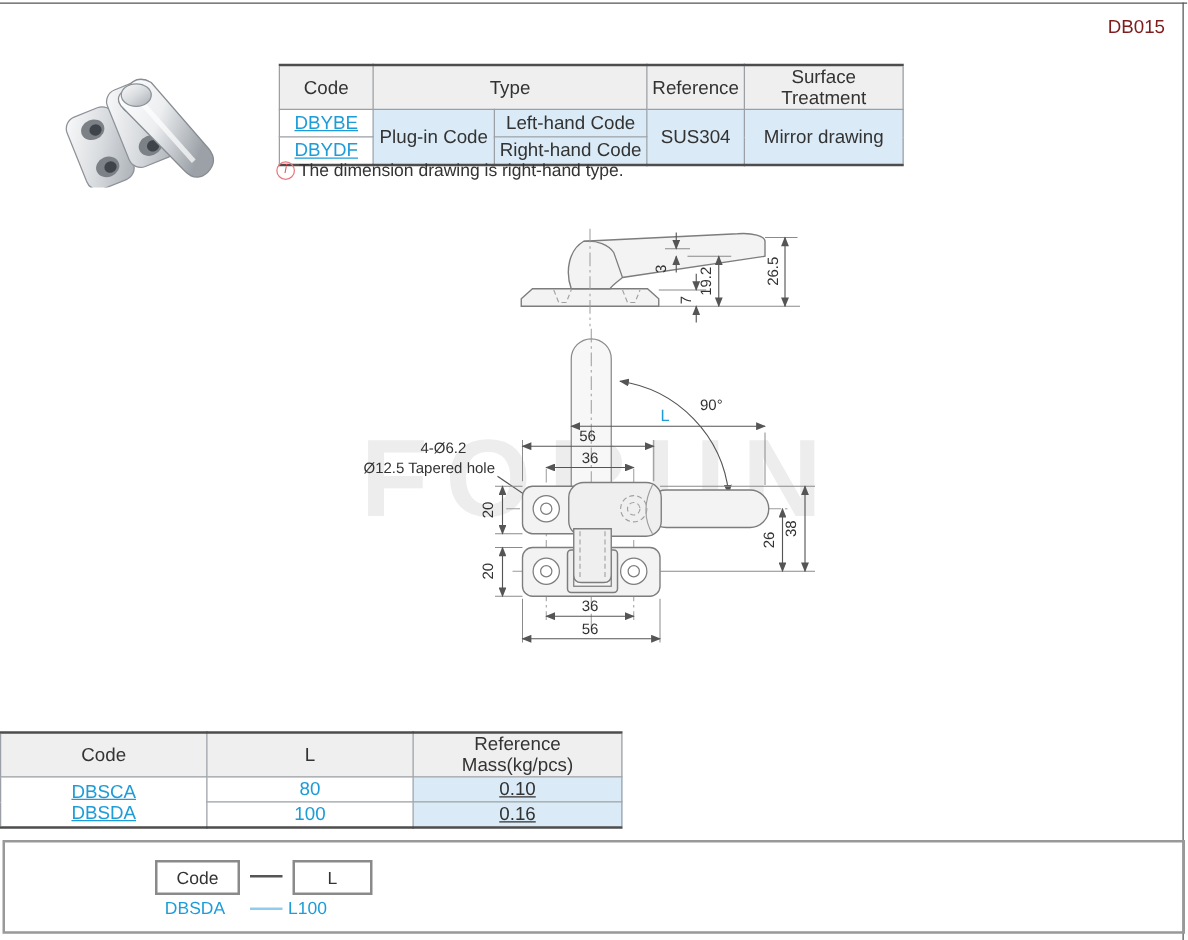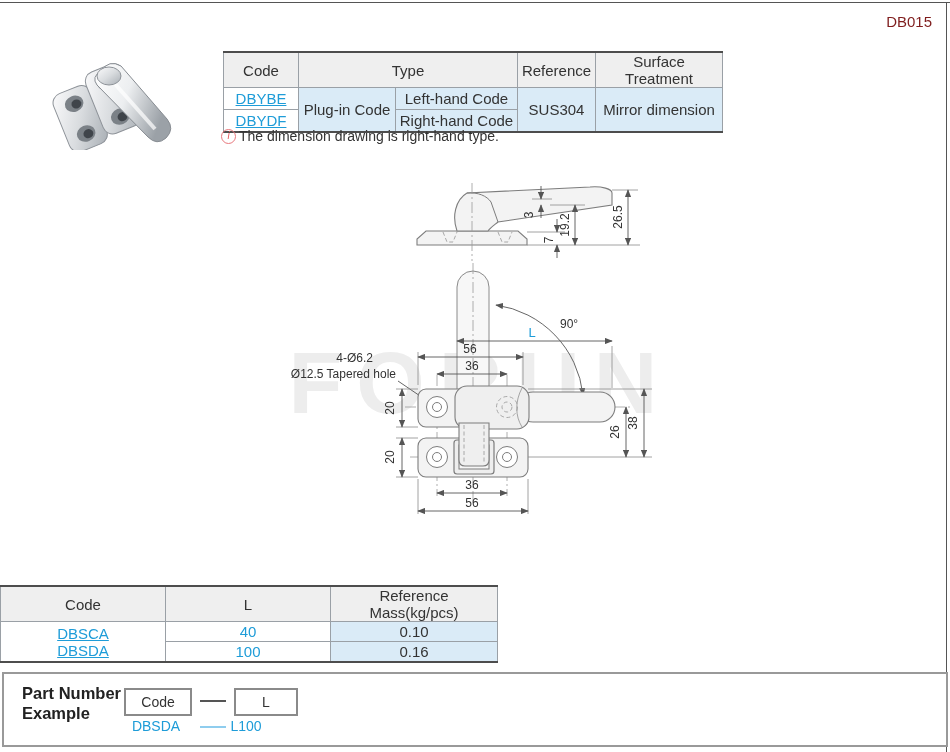--- a/index.html
+++ b/index.html
@@ -11,21 +11,21 @@
 
   table{position:absolute;border-collapse:collapse;table-layout:fixed;font-size:15px;color:#333;}
   th,td{border:1px solid #9aa0a6;text-align:center;padding:0 2px;font-weight:normal;}
   th{background:#efefef;}
   .spec{left:223px;top:51px;border-top:2px solid #4d4d4d;border-bottom:2px solid #4d4d4d;}
   .spec th{height:21px;}
   .spec td{height:21px;background:#daebf7;}
   .sizes{left:0;top:585px;border-top:2px solid #4d4d4d;border-bottom:2px solid #4d4d4d;}
   .sizes th{height:18px;}
   .sizes td{height:19px;background:#fff;}
-  .sizes td.mass{background:#daebf7;}
+  .sizes td.mass{background:#daebf7;text-decoration:underline;}
   td.codecell{background:#fff !important;color:#1e9cd8;text-decoration:underline;}
   .blue{color:#1e9cd8;}
 
   .note{position:absolute;left:221px;top:128px;font-size:14px;color:#333;display:flex;align-items:center;}
   .note .i-ico{display:inline-flex;align-items:center;justify-content:center;width:13px;height:13px;
       border:1px solid #e8787d;border-radius:50%;color:#e8575c;font-size:10px;font-style:italic;
       margin-right:3px;line-height:1;}
 
   .pnbox{position:absolute;left:2px;top:672px;width:942px;height:71px;border:2px solid #999;}
   .pntitle{position:absolute;left:18px;top:9px;font-size:16.5px;font-weight:bold;color:#222;line-height:20px;}
@@ -105,21 +105,21 @@
       <th>Code</th>
       <th colspan="2">Type</th>
       <th>Reference</th>
       <th>Surface Treatment</th>
     </tr>
     <tr>
       <td class="codecell">DBYBE</td>
       <td rowspan="2">Plug-in Code</td>
       <td>Left-hand Code</td>
       <td rowspan="2">SUS304</td>
-      <td rowspan="2">Mirror dimension</td>
+      <td rowspan="2">Mirror drawing</td>
     </tr>
     <tr>
       <td class="codecell">DBYDF</td>
       <td>Right-hand Code</td>
     </tr>
   </tbody>
     </table>
 
   <div class="note">
     <span class="i-ico">i</span>
@@ -252,35 +252,31 @@
         <tr>
       <th>Code</th>
       <th>L</th>
       <th>Reference Mass(kg/pcs)</th>
     </tr>
     <tr>
       <td class="codecell" rowspan="2">
         <div>DBSCA</div>
         <div>DBSDA</div>
       </td>
-      <td class="blue">40</td>
+      <td class="blue">80</td>
       <td class="mass">0.10</td>
     </tr>
     <tr>
       <td class="blue">100</td>
       <td class="mass">0.16</td>
     </tr>
   </tbody>
     </table>
 
   <div class="pnbox">
-    <div class="pntitle">
-      <div>Part Number</div>
-      <div>Example</div>
-    </div>
     <div class="pncode-box">Code</div>
     <div class="pndash"></div>
     <div class="pnl-box">L</div>
     <div class="pnval1">DBSDA</div>
     <div class="pndash2"></div>
     <div class="pnval2">L100</div>
   </div>
 </div>
 
 </body></html>

